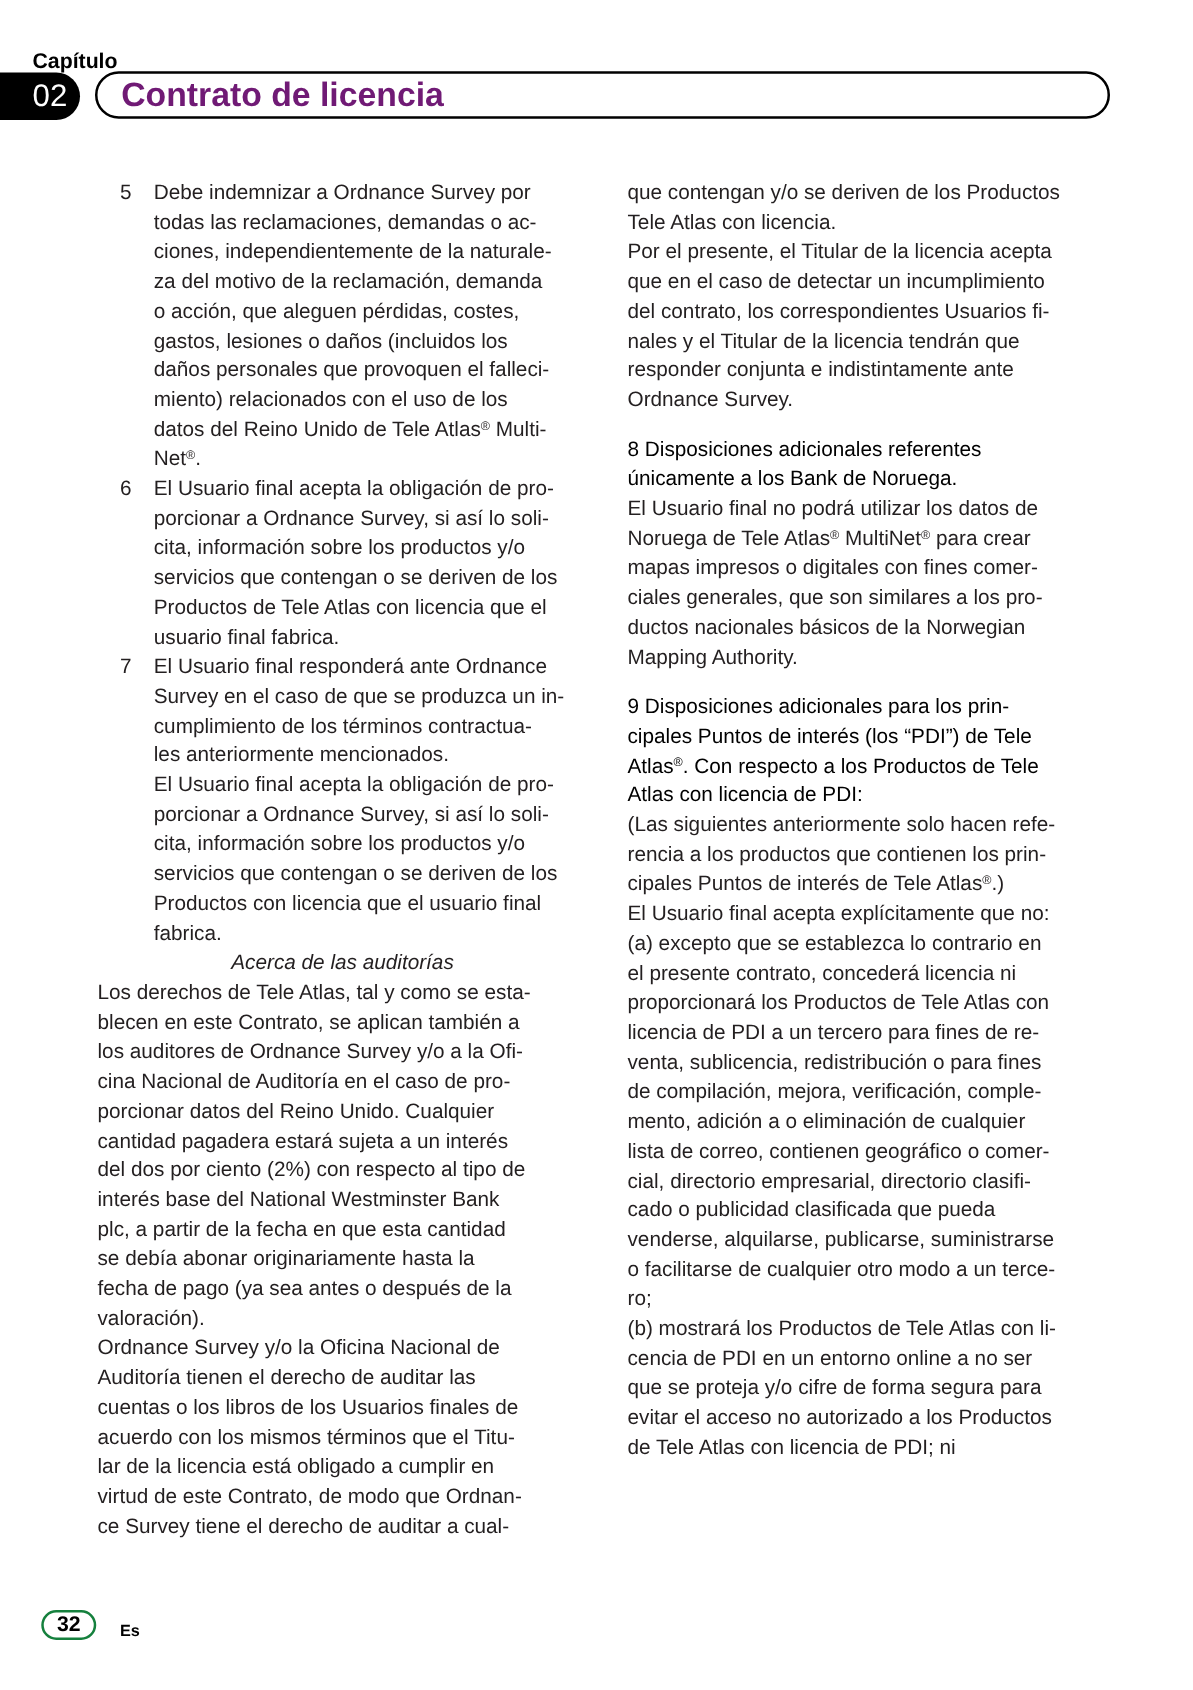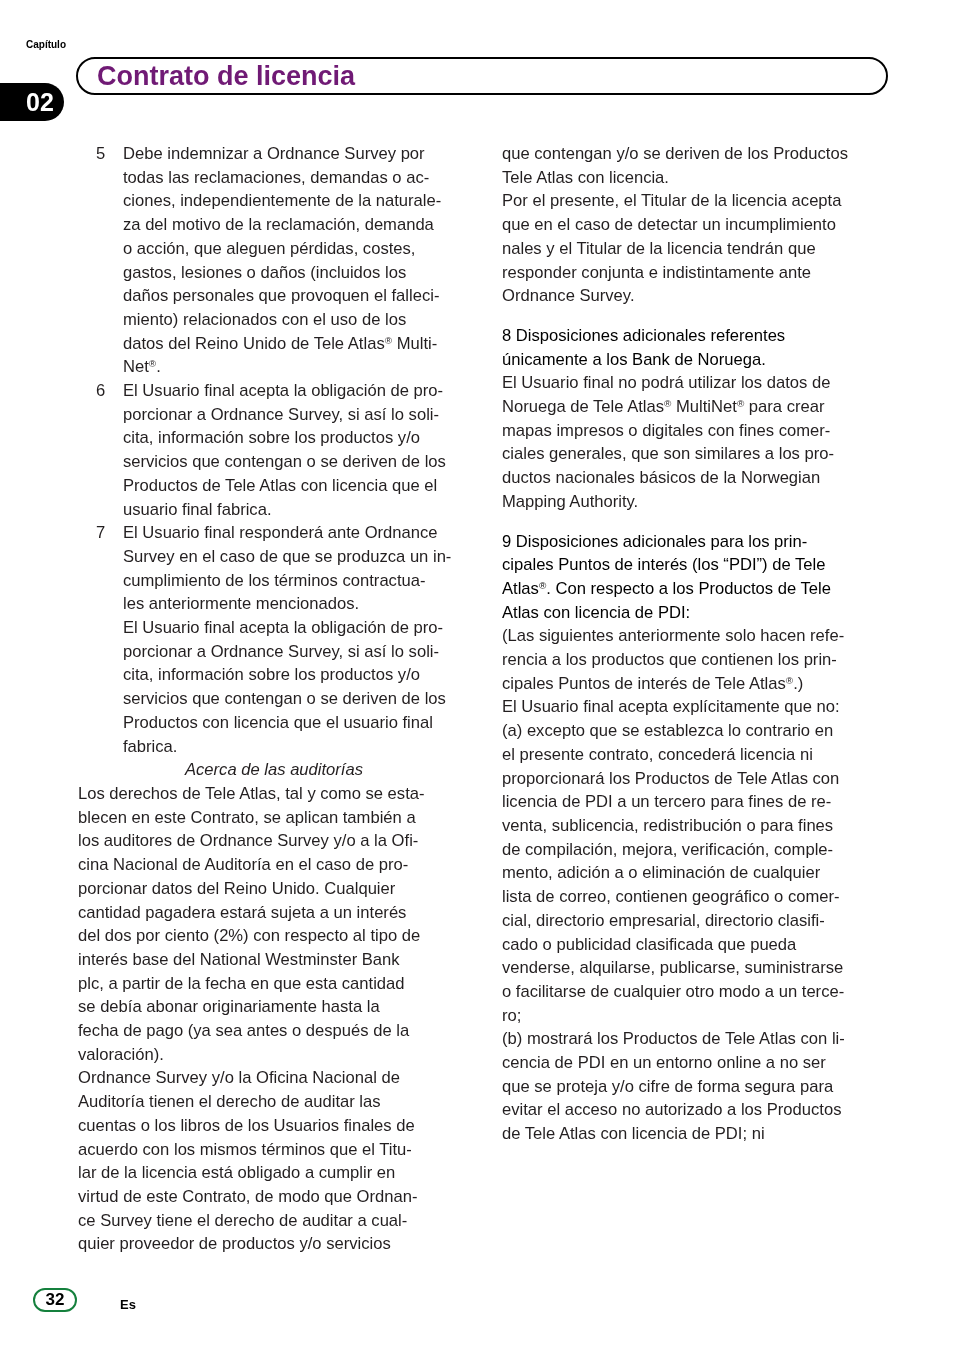--- a/index.html
+++ b/index.html
@@ -1,40 +1,40 @@
 <!DOCTYPE html>
 <html><head>
 <meta charset="utf-8">
 <style>
   html, body { margin: 0; padding: 0; background: #ffffff; }
   body { width: 954px; height: 1352px; position: relative; overflow: hidden;
          font-family: "Liberation Sans", sans-serif; color: #231f20; }
-  .chapter-label { position: absolute; left: 26px; top: 39px; font-size: 10px; font-weight: bold; color: #000; }
+  .chapter-label { position: absolute; left: 26px; top: 39px; font-size: 17px; font-weight: bold; color: #000; }
   .chapter-num { position: absolute; left: 0; top: 58px; width: 64px; height: 38px; background: #000;
-                 border-radius: 0 19px 19px 0; color: #fff; font-weight: bold; font-size: 25px;
-                 line-height: 38px; text-align: left; padding-left: 26px; box-sizing: border-box; margin-top: 25px; }
+                 border-radius: 0 19px 19px 0; color: #fff; font-weight: normal; font-size: 25px;
+                 line-height: 38px; text-align: left; padding-left: 26px; box-sizing: border-box; }
   .title-box { position: absolute; left: 76px; top: 57px; width: 812px; height: 38px;
                border: 2px solid #000; border-radius: 20px; box-sizing: border-box; }
   .title-text { position: absolute; left: 97px; top: 58px; font-size: 27px; font-weight: bold; line-height: 36px; color: #701a75; }
 
   .col { position: absolute; top: 142px; font-size: 16.6px; line-height: 23.7px; color: #231f20; }
   .col.left { left: 78px; width: 392px; }
   .col.right { left: 502px; width: 392px; }
   .line { white-space: nowrap; display: block; }
   .item { position: relative; padding-left: 45px; }
   .item .num { position: absolute; left: 18px; top: 0; }
   .italic { font-style: italic; text-align: center; }
   .bold { font-weight: normal; color: #000; }
   .gap { height: 16px; }
   sup { font-size: 60%; line-height: 0; vertical-align: 0.5em; }
 
   .page-num { position: absolute; left: 33px; top: 1288px; width: 44px; height: 24px;
               border: 2px solid #15803d; border-radius: 12px; box-sizing: border-box;
               font-weight: bold; font-size: 17px; line-height: 20px; text-align: center; color: #000; }
-  .lang { position: absolute; left: 96px; top: 1297px; font-weight: bold; font-size: 13px; color: #000; margin-left: 24px; }
+  .lang { position: absolute; left: 96px; top: 1297px; font-weight: bold; font-size: 13px; color: #000; }
 </style>
 </head>
 <body>
 
 <div class="chapter-label">Capítulo</div>
 <div class="chapter-num">02</div>
 <div class="title-box"></div>
 <div class="title-text">Contrato de licencia</div>
 
 <div class="col left">
@@ -95,30 +95,30 @@
       <span class="line">valoración).</span>
     </div>
   <div>
       <span class="line">Ordnance Survey y/o la Oficina Nacional de</span>
       <span class="line">Auditoría tienen el derecho de auditar las</span>
       <span class="line">cuentas o los libros de los Usuarios finales de</span>
       <span class="line">acuerdo con los mismos términos que el Titu-</span>
       <span class="line">lar de la licencia está obligado a cumplir en</span>
       <span class="line">virtud de este Contrato, de modo que Ordnan-</span>
       <span class="line">ce Survey tiene el derecho de auditar a cual-</span>
-      <span class="line">quier proveedor de productos y/o servicios</span>
     </div>
 </div>
 
 <div class="col right">
   <div>
       <span class="line">que contengan y/o se deriven de los Productos</span>
       <span class="line">Tele Atlas con licencia.</span>
       <span class="line">Por el presente, el Titular de la licencia acepta</span>
       <span class="line">que en el caso de detectar un incumplimiento</span>
+      <span class="line">del contrato, los correspondientes Usuarios fi-</span>
       <span class="line">nales y el Titular de la licencia tendrán que</span>
       <span class="line">responder conjunta e indistintamente ante</span>
       <span class="line">Ordnance Survey.</span>
     </div>
   <div class="gap"></div>
   <div class="bold">
       <span class="line">8    Disposiciones adicionales referentes</span>
       <span class="line">únicamente a los Bank de Noruega.</span>
     </div>
   <div>

